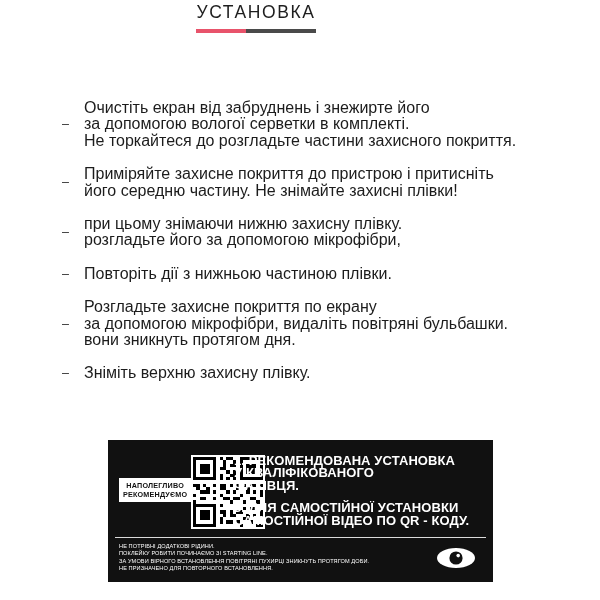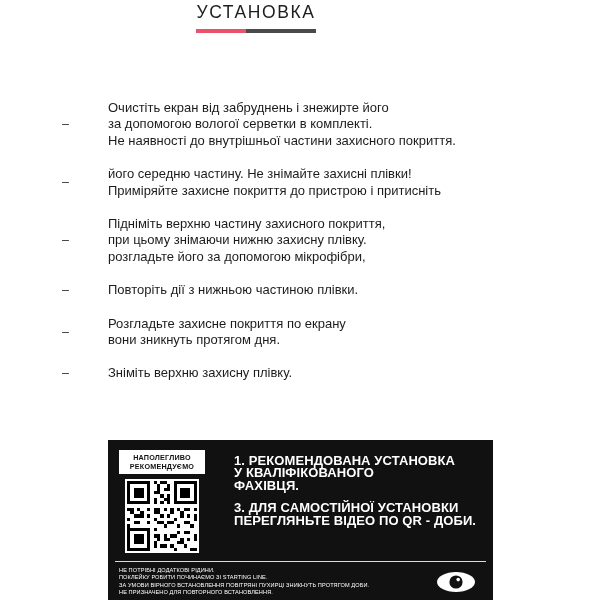--- a/index.html
+++ b/index.html
@@ -71,25 +71,24 @@
     font-size: 12.5px;
     color: #2a2a2a;
     line-height: 1;
     position: relative;
     top: 0px;
   }
   .step .lines {
     flex: 1 1 auto;
   }
   .step .lines div {
-    font-size: 13px;
+    font-size: 16px;
     line-height: 16.4px;
     color: #1c1c1c;
     white-space: nowrap;
-    margin-left: 24px;
   }
 
   
   .card {
     position: absolute;
     left: 108px;
     top: 440px;
     width: 385px;
     background: #111111;
     padding: 3px;
@@ -103,21 +102,21 @@
   .card-top {
     display: flex;
     align-items: stretch;
   }
 
   .card-left {
     width: 100px;
     padding: 7px 6px 6px 8px;
     box-sizing: border-box;
     display: flex;
-    flex-direction: column;
+    flex-direction: row;
     align-items: center;
   }
   .badge {
     background: #ffffff;
     color: #111111;
     font-size: 7.2px;
     font-weight: bold;
     line-height: 9px;
     letter-spacing: 0.2px;
     text-align: center;
@@ -191,52 +190,52 @@
     </div>
   </div>
 
   <ul class="steps">
 
     <li class="step">
       <span class="dash">–</span>
       <span class="lines">
         <div>Очистіть екран від забруднень і знежирте його</div>
         <div>за допомогою вологої серветки в комплекті.</div>
-        <div>Не наявності до внутрішньої частини захисного покриття.</div>
-      </span>
-    </li>
-
-    <li class="step">
-      <span class="dash">–</span>
-      <span class="lines">
+        <div>Не торкайтеся до розгладьте частини захисного покриття.</div>
+      </span>
+    </li>
+
+    <li class="step">
+      <span class="dash">–</span>
+      <span class="lines">
+        <div>Приміряйте захисне покриття до пристрою і притисніть</div>
         <div>його середню частину. Не знімайте захисні плівки!</div>
-        <div>Приміряйте захисне покриття до пристрою і притисніть</div>
-      </span>
-    </li>
-
-    <li class="step">
-      <span class="dash">–</span>
-      <span class="lines">
-        <div>Підніміть верхню частину захисного покриття,</div>
+      </span>
+    </li>
+
+    <li class="step">
+      <span class="dash">–</span>
+      <span class="lines">
         <div>при цьому знімаючи нижню захисну плівку.</div>
         <div>розгладьте його за допомогою мікрофібри,</div>
       </span>
     </li>
 
     <li class="step">
       <span class="dash">–</span>
       <span class="lines">
         <div>Повторіть дії з нижньою частиною плівки.</div>
       </span>
     </li>
 
     <li class="step">
       <span class="dash">–</span>
       <span class="lines">
         <div>Розгладьте захисне покриття по екрану</div>
+        <div>за допомогою мікрофібри, видаліть повітряні бульбашки.</div>
         <div>вони зникнуть протягом дня.</div>
       </span>
     </li>
 
     <li class="step">
       <span class="dash">–</span>
       <span class="lines">
         <div>Зніміть верхню захисну плівку.</div>
       </span>
     </li>
@@ -347,21 +346,21 @@
         </div>
 
         <div class="card-right">
           <p>
             <span>1. РЕКОМЕНДОВАНА УСТАНОВКА</span><br>
             <span>У КВАЛІФІКОВАНОГО</span><br>
             <span>ФАХІВЦЯ.</span>
           </p>
           <p>
             <span>3. ДЛЯ САМОСТІЙНОЇ УСТАНОВКИ</span><br>
-            <span>ПЕРЕГЛЯНЬТЕ ВІДЕО ПО QR - ДОБИ.</span>
+            <span>САМОСТІЙНОЇ ВІДЕО ПО QR - КОДУ.</span>
           </p>
         </div>
 
       </div>
 
       <div class="card-divider"></div>
 
       <div class="card-bottom">
         <div class="fineprint">
           <div>НЕ ПОТРІБНІ ДОДАТКОВІ РІДИНИ.</div>

